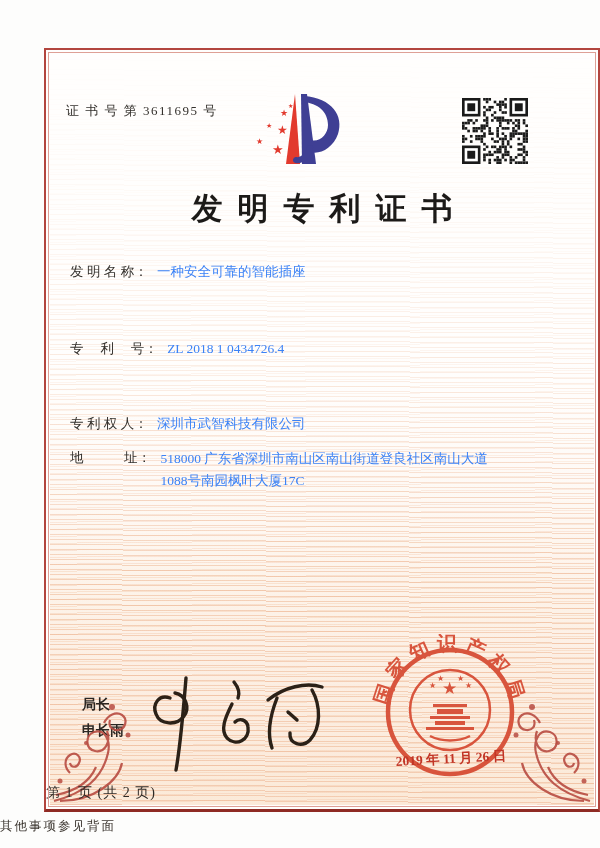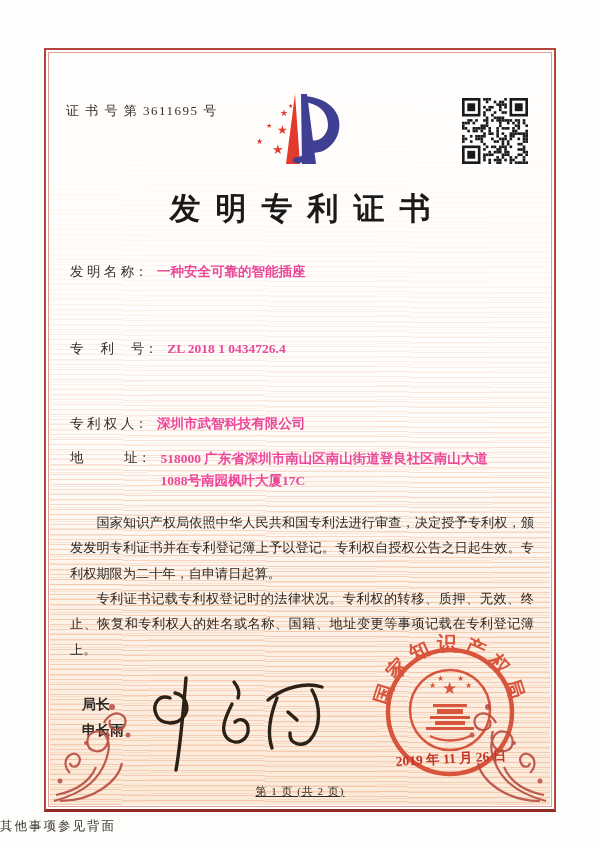--- a/index.html
+++ b/index.html
@@ -1,20 +1,20 @@
 <!DOCTYPE html>
 <html><head>
 <meta charset="utf-8">
 <style>
   html,body{margin:0;padding:0;width:600px;height:848px;background:#fdfdfc;overflow:hidden;}
   body{font-family:"Liberation Serif","DejaVu Serif",serif;color:#2f2b28;-webkit-font-smoothing:antialiased;}
 
   
   .cert{position:absolute;left:44px;top:48px;width:508px;height:759px;
-        border:2px solid #b2453e;border-bottom:3px solid #8f2b24;background:#fffefd;}
+        border:2px solid #b2453e;border-bottom:3px solid #8f2b24;background:#fffefd;padding-left:44px;}
   .cert::before{content:"";position:absolute;inset:2px;border:1px solid #dea096;pointer-events:none;z-index:5;}
 
   
   .guilloche{position:absolute;inset:4px;pointer-events:none;
     background:
       repeating-linear-gradient(0.4deg, rgba(236,173,134,.50) 0 1px, rgba(255,255,255,0) 1px 5px),
       repeating-linear-gradient(-0.5deg, rgba(241,191,158,.35) 0 1px, rgba(255,255,255,0) 1px 7px),
       linear-gradient(to top, rgba(248,216,186,.55), rgba(255,255,255,0) 60%);
     -webkit-mask-image:linear-gradient(to top,#000 0%,#000 30%,rgba(0,0,0,.45) 55%,rgba(0,0,0,.12) 80%,transparent 100%);
             mask-image:linear-gradient(to top,#000 0%,#000 30%,rgba(0,0,0,.45) 55%,rgba(0,0,0,.12) 80%,transparent 100%);
@@ -25,21 +25,21 @@
   .logo{position:absolute;left:198px;top:32px;width:106px;height:96px;}
   .qr{position:absolute;left:416px;top:48px;width:66px;height:66px;}
 
   .title{position:absolute;left:0;right:0;top:138px;text-align:center;
          font-size:31px;font-weight:bold;letter-spacing:15px;color:#1c1a18;}
   .title span{margin-right:-15px;}
 
   
   .row{position:absolute;left:24px;width:476px;font-size:13.5px;line-height:20px;white-space:nowrap;}
   .flabel{display:inline-block;color:#33302c;}
-  .fvalue{color:#ec4899;margin-left:6px;font-weight:bold;}
+  .fvalue{color:#3b82f6;margin-left:6px;}
   .addrval{display:inline-block;width:352px;white-space:normal;vertical-align:top;line-height:22px;}
   .g2{position:absolute;left:232px;top:0;}
 
   .r1{top:212px}.r2{top:251px}.r3{top:289px}.r4{top:327px}.r5{top:364px}.r6{top:398px}.r7{top:438px}
 
   
   .legal{position:absolute;left:24px;top:460px;width:464px;font-size:13.2px;line-height:1.92;
          text-align:justify;color:#2c2723;}
   .legal p{margin:0;text-indent:2em;}
 
@@ -51,21 +51,21 @@
   
   .seal{position:absolute;left:326px;top:584px;width:156px;height:156px;opacity:.93;}
   .seal-date{position:absolute;left:330px;top:700px;width:150px;text-align:center;
              font-size:13.5px;font-weight:bold;color:#c23526;transform:rotate(-3deg);white-space:nowrap;}
 
   
   .flourish{position:absolute;bottom:4px;width:104px;height:116px;}
   .fl-left{left:4px;}
   .fl-right{right:4px;transform:scaleX(-1);}
 
-  .page-info{position:absolute;left:0;right:0;top:734px;text-align:center;font-size:11px;color:#2e2a26;letter-spacing:1px;text-decoration:underline;}
+  .page-info{position:absolute;left:0;right:0;top:734px;font-size:14px;color:#2e2a26;letter-spacing:1px;}
 
   .back-note{position:absolute;left:0;right:0;top:818px;text-align:left;font-size:12.5px;color:#38322c;letter-spacing:2px;}
 </style>
 </head>
 <body>
 
 <div class="cert">
   <div class="guilloche"></div>
 
   <div class="cert-number">证 书 号 第 3611695 号</div>
@@ -302,24 +302,20 @@
   </div>
   <div class="row r5">
     <span class="flabel">专 利 权 人：</span>
     <span class="fvalue">深圳市武智科技有限公司</span>
   </div>
   <div class="row r6">
     <span class="flabel">地　　　址：</span>
     <span class="fvalue addrval">518000 广东省深圳市南山区南山街道登良社区南山大道1088号南园枫叶大厦17C</span>
   </div>
 
-  <div class="legal">
-    <p>国家知识产权局依照中华人民共和国专利法进行审查，决定授予专利权，颁发发明专利证书并在专利登记簿上予以登记。专利权自授权公告之日起生效。专利权期限为二十年，自申请日起算。</p>
-    <p>专利证书记载专利权登记时的法律状况。专利权的转移、质押、无效、终止、恢复和专利权人的姓名或名称、国籍、地址变更等事项记载在专利登记簿上。</p>
-  </div>
 
   <div class="sig-role">局长</div>
   <div class="sig-name">申长雨</div>
   <svg class="sig-svg" viewBox="0 0 200 112">
     <g fill="none" stroke="#2b2117" stroke-width="3.4" stroke-linecap="round">
       <path d="M40,10 C38,34 35,74 30,102"></path>
       <path d="M24,30 C13,26 6,36 10,46 C14,57 31,58 38,48 C44,40 40,27 29,25"></path>
       <path d="M88,14 C92,19 94,25 92,30"></path>
       <path d="M86,36 C79,50 74,62 81,70 C90,79 104,72 102,59 C101,51 93,50 89,54"></path>
       <path d="M122,32 C138,19 160,14 176,19"></path>

